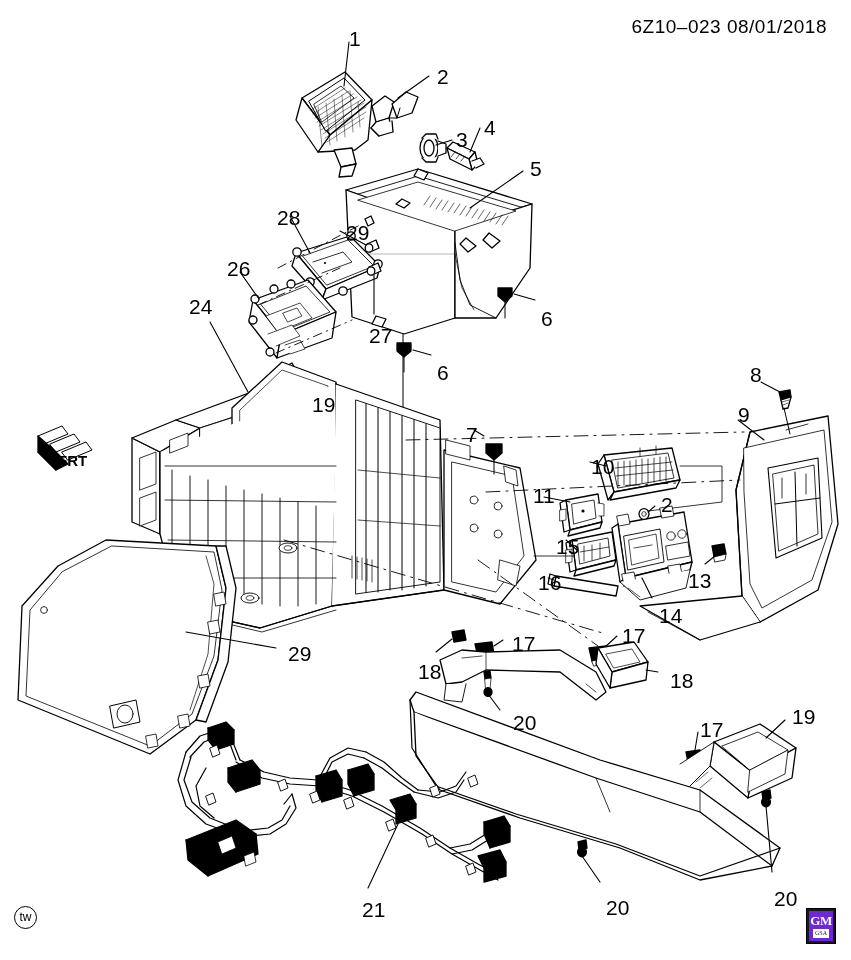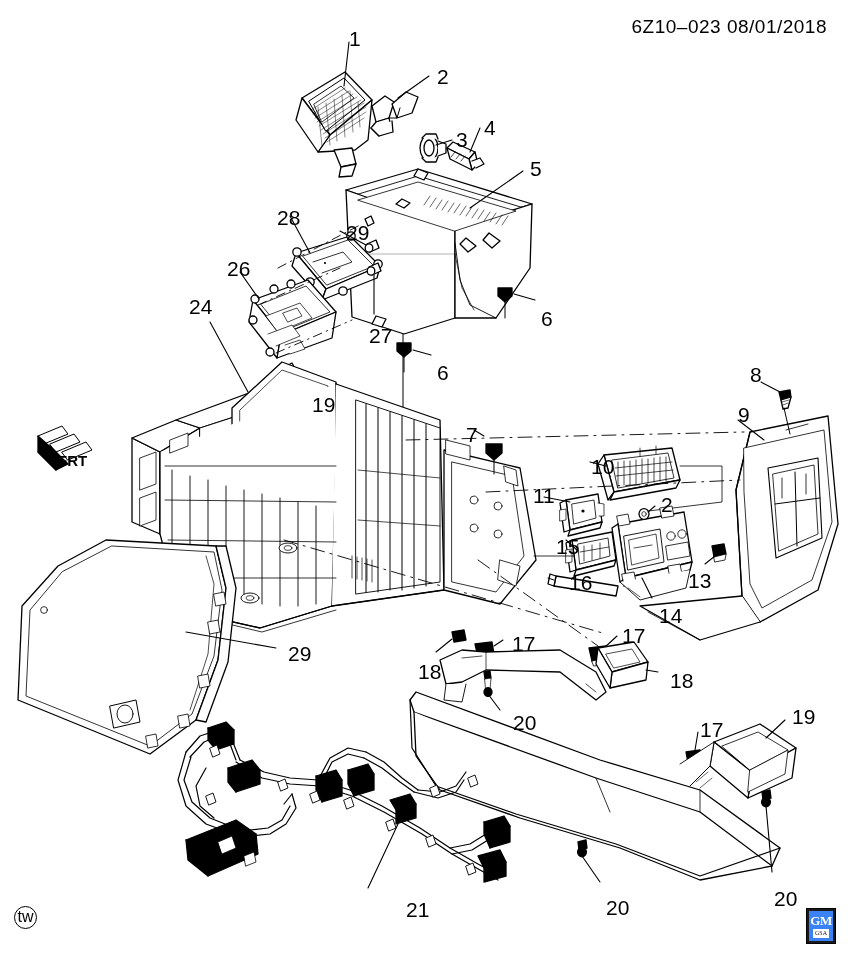--- a/index.html
+++ b/index.html
@@ -45,40 +45,40 @@
     white-space: nowrap;
   }
   .tw-mark {
     position: absolute;
     left: 14px;
     top: 906px;
     width: 21px;
     height: 21px;
     border: 1.6px solid #000;
     border-radius: 50%;
-    font-size: 16px;
+    font-size: 12px;
     line-height: 20px;
     text-align: center;
     font-family: "Liberation Sans", sans-serif;
   }
   .gm-badge {
     position: absolute;
     left: 806px;
     top: 908px;
     width: 30px;
     height: 36px;
     background: #1a1a1a;
     border: 1px solid #000;
     box-sizing: border-box;
     padding: 2px;
   }
   .gm-inner {
     width: 100%;
     height: 100%;
-    background: #3b82f6;
+    background: #6d28d9;
     position: relative;
   }
   .gm-txt {
     position: absolute;
     left: 0; right: 0; top: 2px;
     text-align: center;
     color: #ffffff;
     font-size: 13px;
     font-weight: bold;
     font-family: "Liberation Serif", serif;
@@ -654,30 +654,30 @@
       <div class="callout" style="left: 437px; top: 362px;">6</div>
       <div class="callout" style="left: 466px; top: 424px;">7</div>
       <div class="callout" style="left: 750px; top: 364px;">8</div>
       <div class="callout" style="left: 738px; top: 404px;">9</div>
       <div class="callout" style="left: 591px; top: 456px;">10</div>
       <div class="callout" style="left: 533px; top: 485px;">11</div>
       <div class="callout" style="left: 661px; top: 494px;">2</div>
       <div class="callout" style="left: 688px; top: 570px;">13</div>
       <div class="callout" style="left: 659px; top: 605px;">14</div>
       <div class="callout" style="left: 556px; top: 536px;">15</div>
-      <div class="callout" style="left: 569px; top: 572px;">16</div>
+      <div class="callout" style="left: 538px; top: 572px;">16</div>
       <div class="callout" style="left: 512px; top: 633px;">17</div>
       <div class="callout" style="left: 622px; top: 625px;">17</div>
       <div class="callout" style="left: 700px; top: 719px;">17</div>
       <div class="callout" style="left: 670px; top: 670px;">18</div>
       <div class="callout" style="left: 792px; top: 706px; text-align: right;">19</div>
       <div class="callout" style="left: 513px; top: 712px;">20</div>
       <div class="callout" style="left: 606px; top: 897px;">20</div>
       <div class="callout" style="left: 774px; top: 888px;">20</div>
-      <div class="callout" style="left: 362px; top: 899px; margin-left: 44px;">21</div>
+      <div class="callout" style="left: 362px; top: 899px;">21</div>
       <div class="callout" style="left: 418px; top: 661px;">18</div>
       <div class="callout" style="left: 288px; top: 643px;">29</div>
       <div class="callout" style="left: 189px; top: 296px;">24</div>
       <div class="callout" style="left: 312px; top: 394px;">19</div>
       <div class="callout" style="left: 227px; top: 258px;">26</div>
       <div class="callout" style="left: 369px; top: 325px;">27</div>
       <div class="callout" style="left: 277px; top: 207px;">28</div>
       <div class="callout" style="left: 332px; top: 222px; margin-left: 14px;">29</div>
     </div>
 

